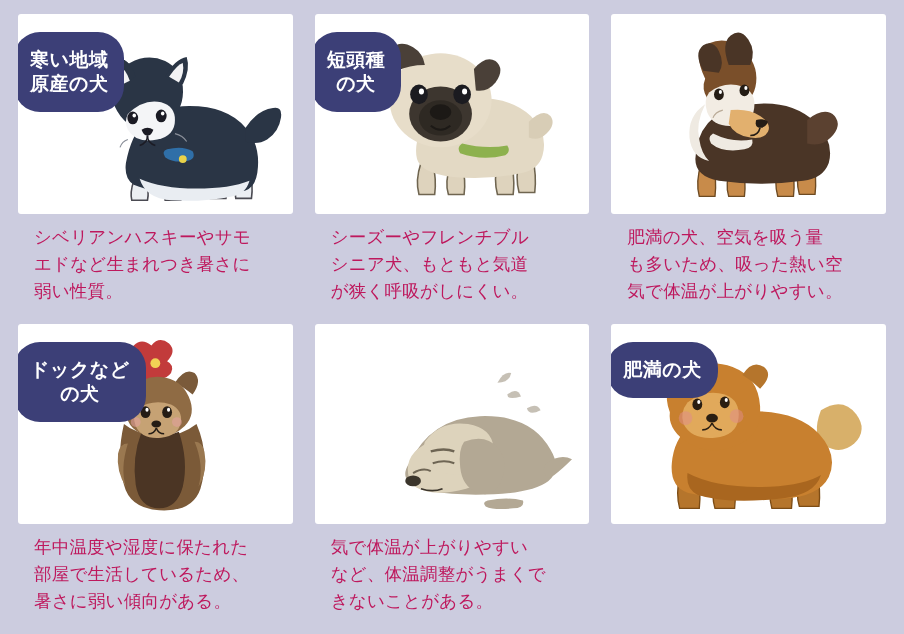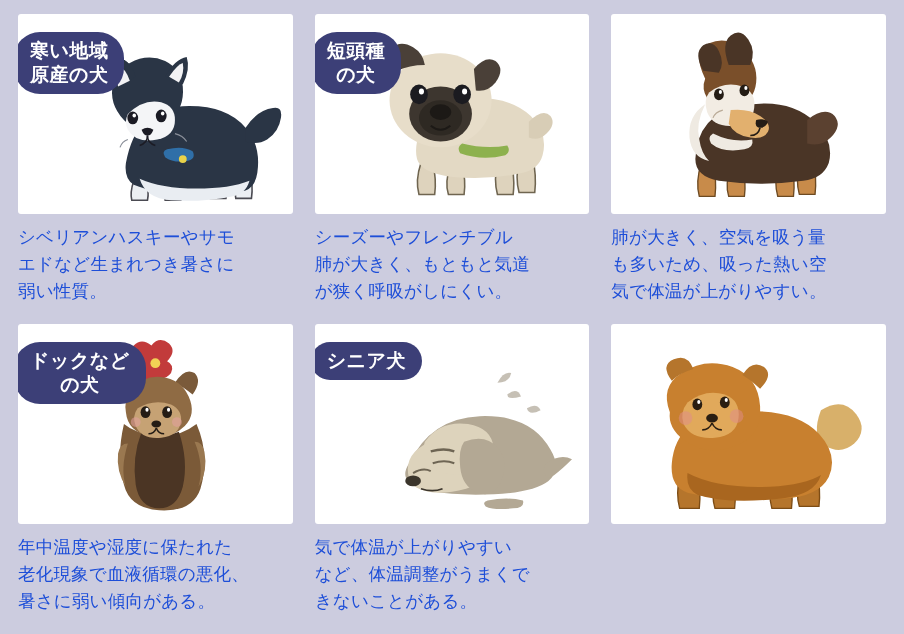--- a/index.html
+++ b/index.html
@@ -42,38 +42,39 @@
     height: 200px;
     overflow: hidden;
   }
   .badge {
     position: absolute;
     left: -4px;
     top: 18px;
     background: #3c3f77;
     color: #ffffff;
     border-radius: 26px;
-    padding: 7px 16px;
+    padding: 16px 16px;
     font-size: 19px;
     line-height: 1.25;
     font-weight: bold;
     letter-spacing: 0.5px;
     z-index: 5;
     white-space: pre-line;
     text-align: center;
     min-width: 88px;
     box-sizing: border-box;
   }
   .caption {
     margin-top: 10px;
     font-size: 17.5px;
     line-height: 1.55;
-    color: #1d4ed8;
+    color: #be185d;
     white-space: pre-line;
     letter-spacing: 0.2px;
+    margin-left: 16px;
   }
   .art {
     position: absolute;
     inset: 0;
   }
   .art svg { display:block; width:100%; height:100%; }
 </style>
 </head>
 <body>
 
@@ -143,21 +144,21 @@
               <ellipse cx="152.5" cy="77" rx="2.6" ry="3" fill="#ffffff"></ellipse>
               <path d="M118 112 q10 8 20 0" stroke="#1c1916" stroke-width="2" fill="none"></path>
               <path d="M150 130 q24 6 46 2 q4 6 -2 10 q-24 6 -46 -2 q-4 -6 2 -10 z" fill="#8db14e"></path>
             </g>
           </svg>
         </div>
         <div class="badge">短頭種
 の犬</div>
       </div>
       <div class="caption">シーズーやフレンチブル
-肺が大きく、もともと気道
+シニア犬、もともと気道
 が狭く呼吸がしにくい。</div>
     </div>
 
     <div class="cell">
       <div class="imgbox">
         <div class="art">
           <svg viewBox="0 0 280 200" xmlns="http://www.w3.org/2000/svg">
             <g>
               <path d="M92 150 q-6 20 -2 34 l16 0 q2 -18 -2 -34 z" fill="#c88b4a" stroke="#6d4a22" stroke-width="1.4"></path>
               <path d="M122 154 q-6 18 -2 30 l16 0 q2 -14 -2 -30 z" fill="#c88b4a" stroke="#6d4a22" stroke-width="1.4"></path>
@@ -176,21 +177,21 @@
               <ellipse cx="111.5" cy="77.5" rx="1.6" ry="2" fill="#ffffff"></ellipse>
               <ellipse cx="137.5" cy="73.5" rx="1.6" ry="2" fill="#ffffff"></ellipse>
               <path d="M148 106 q8 -2 12 2 q-2 6 -8 6 q-6 0 -4 -8 z" fill="#241c15"></path>
               <path d="M152 114 q-2 8 -10 8" stroke="#241c15" stroke-width="1.6" fill="none"></path>
               <path d="M114 96 q-8 2 -10 8" stroke="#b9aa97" stroke-width="1.2" fill="none"></path>
               <path d="M104 120 q20 10 40 6 q2 8 -8 10 q-22 4 -34 -6 q-4 -6 2 -10 z" fill="#efeae2"></path>
             </g>
           </svg>
         </div>
       </div>
-      <div class="caption">肺が大きく、空気を吸う量
+      <div class="caption">肥満の犬、空気を吸う量
 も多いため、吸った熱い空
 気で体温が上がりやすい。</div>
     </div>
 
     <div class="cell">
       <div class="imgbox">
         <div class="art">
           <svg viewBox="0 0 280 200" xmlns="http://www.w3.org/2000/svg">
             <g>
               <path d="M122 40 q-10 -12 -4 -20 q8 -8 18 0 q8 -10 18 -2 q8 8 -2 18 q8 4 4 12 q-6 8 -16 4 q-4 8 -14 4 q-8 -4 -4 -16 z" fill="#c23b3b"></path>
@@ -212,21 +213,21 @@
               <path d="M141 104 q2 6 8 6" stroke="#241c15" stroke-width="1.5" fill="none"></path>
               <circle cx="120" cy="98" r="5" fill="#e3a0a0" opacity="0.55"></circle>
               <circle cx="162" cy="98" r="5" fill="#e3a0a0" opacity="0.55"></circle>
             </g>
           </svg>
         </div>
         <div class="badge">ドックなど
 の犬</div>
       </div>
       <div class="caption">年中温度や湿度に保たれた
-老化現象で血液循環の悪化、
+部屋で生活しているため、
 暑さに弱い傾向がある。</div>
     </div>
 
     <div class="cell">
       <div class="imgbox">
         <div class="art">
           <svg viewBox="0 0 280 200" xmlns="http://www.w3.org/2000/svg">
             <g>
               <path d="M196 70 q10 -8 14 2 q-14 4 -14 -2 z" fill="#b8b0a2" opacity="0.8"></path>
               <path d="M186 58 q6 -12 14 -10 q-2 10 -14 10 z" fill="#b8b0a2" opacity="0.8"></path>
@@ -238,21 +239,20 @@
               <path d="M152 118 q22 -8 34 6 q12 14 4 34 q-8 18 -24 12 q-16 -6 -18 -26 q-2 -18 4 -26 z" fill="#b3a894"></path>
               <path d="M118 128 q14 -4 24 0" stroke="#6e6554" stroke-width="2.4" fill="none"></path>
               <path d="M120 140 q12 -4 22 0" stroke="#6e6554" stroke-width="2" fill="none"></path>
               <path d="M100 150 q10 -6 18 -2" stroke="#6e6554" stroke-width="2" fill="none"></path>
               <ellipse cx="100" cy="158" rx="8" ry="5.5" fill="#3b352c"></ellipse>
               <path d="M108 166 q12 4 22 0" stroke="#3b352c" stroke-width="1.8" fill="none"></path>
               <path d="M176 178 q20 -4 36 0 q2 8 -10 8 q-20 2 -28 -2 q-4 -4 2 -6 z" fill="#b3a894"></path>
             </g>
           </svg>
         </div>
-        <div class="badge">シニア犬</div>
       </div>
       <div class="caption">気で体温が上がりやすい
 など、体温調整がうまくで
 きないことがある。</div>
     </div>
 
     <div class="cell">
       <div class="imgbox">
         <div class="art">
           <svg viewBox="0 0 280 200" xmlns="http://www.w3.org/2000/svg">
@@ -273,17 +273,18 @@
               <ellipse cx="89.5" cy="77.5" rx="1.6" ry="2" fill="#ffffff"></ellipse>
               <ellipse cx="117.5" cy="75.5" rx="1.6" ry="2" fill="#ffffff"></ellipse>
               <ellipse cx="103" cy="94" rx="6" ry="4.4" fill="#2a1e12"></ellipse>
               <path d="M103 99 q-3 7 -10 7" stroke="#2a1e12" stroke-width="1.6" fill="none"></path>
               <path d="M103 99 q3 7 10 7" stroke="#2a1e12" stroke-width="1.6" fill="none"></path>
               <circle cx="76" cy="94" r="7" fill="#e08b8b" opacity="0.5"></circle>
               <circle cx="128" cy="92" r="7" fill="#e08b8b" opacity="0.5"></circle>
             </g>
           </svg>
         </div>
+        <div class="badge">肥満の犬</div>
       </div>
     </div>
 
   </div>
 </div>
 
 </body></html>

